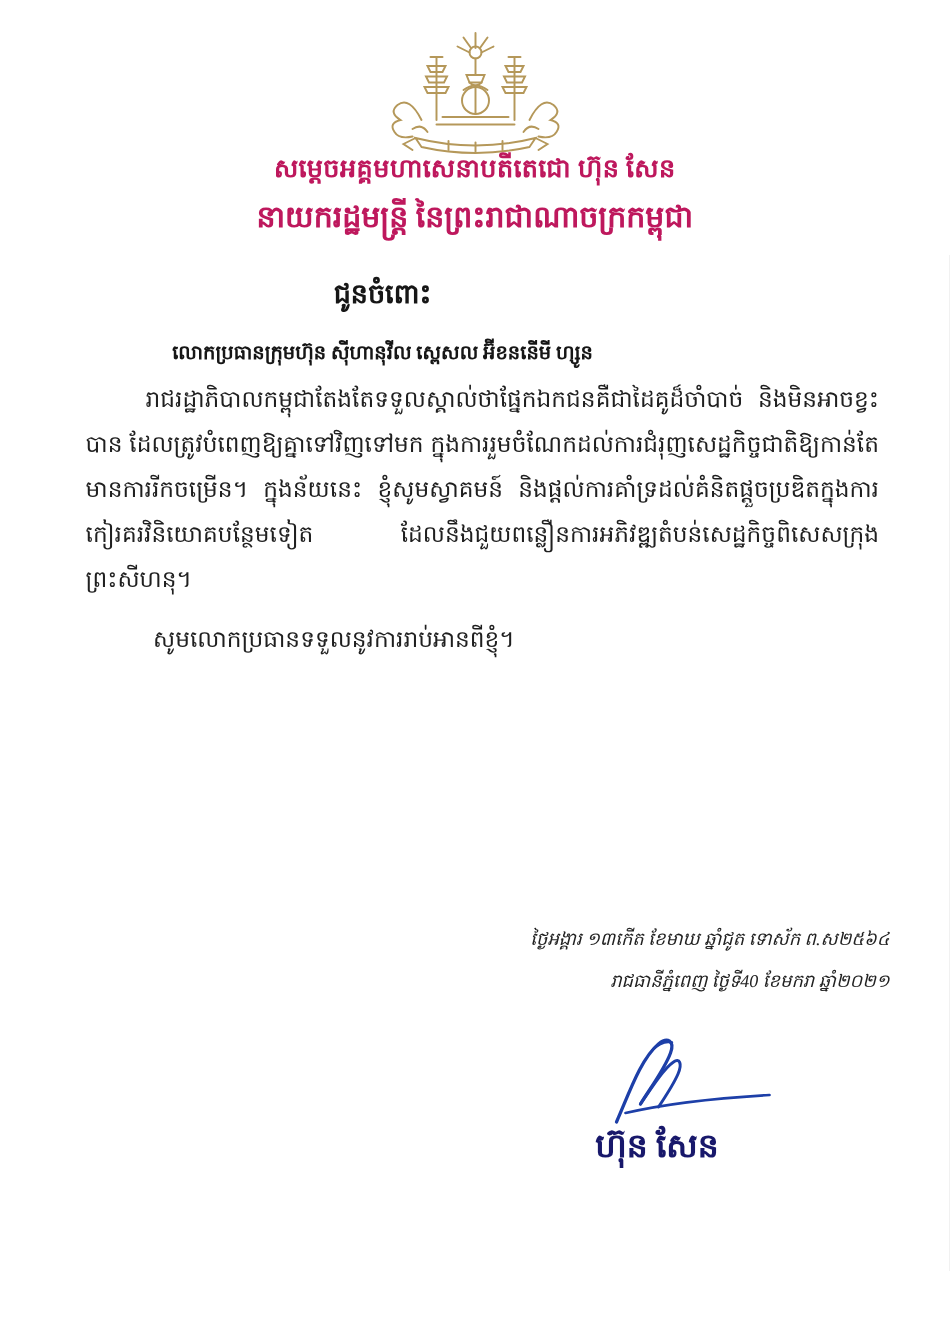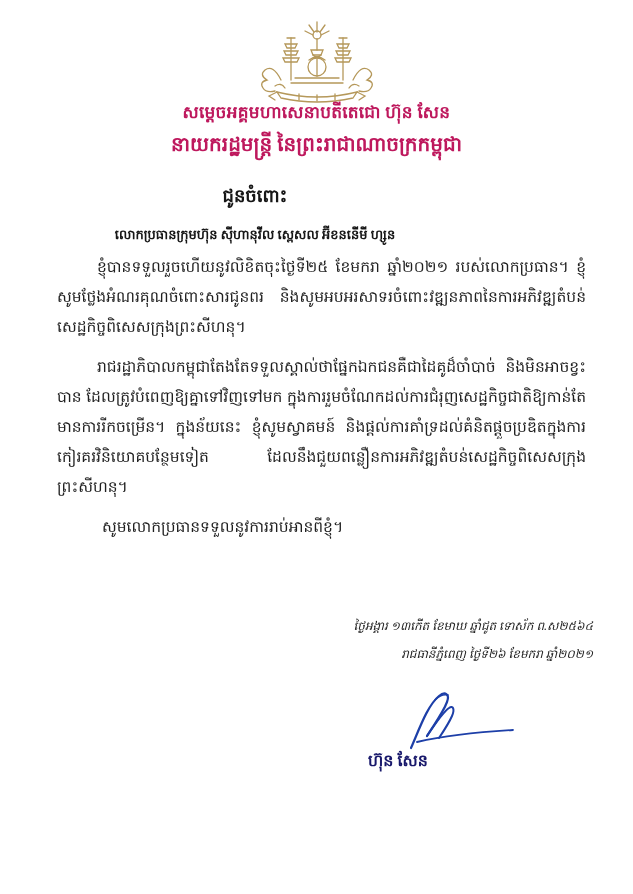--- a/index.html
+++ b/index.html
@@ -37,21 +37,21 @@
   .dateline{
     position:absolute;top:612px;right:40px;width:365px;
     text-align:right;font-style:italic;color:#222;
     font-size:12px;line-height:28px;
   }
   .sig{
     position:absolute;top:686px;left:383px;width:150px;height:72px;
   }
   .sig-name{
     position:absolute;top:750px;left:368px;width:140px;
-    font-weight:bold;color:#18186b;font-size:16px;
+    text-align:center;font-weight:bold;color:#18186b;font-size:22px;
   }
 </style>
 </head>
 <body>
 
 <div class="page">
 
   <div class="emblem">
     <svg viewBox="0 0 132 84" width="132" height="84" xmlns="http://www.w3.org/2000/svg" fill="none" stroke="#b5985a" stroke-width="1.3" stroke-linecap="round">
 
@@ -115,28 +115,27 @@
     </svg>
   </div>
 
   <div class="hdr hdr-1">សម្តេចអគ្គមហាសេនាបតីតេជោ ហ៊ុន សែន</div>
   <div class="hdr hdr-2">នាយករដ្ឋមន្ត្រី នៃព្រះរាជាណាចក្រកម្ពុជា</div>
 
   <div class="sal sal-1">ជូនចំពោះ</div>
   <div class="sal sal-2">លោកប្រធានក្រុមហ៊ុន ស៊ីហានុវីល ស្ពេសល អ៊ីខននើមី ហ្សូន</div>
 
   <div class="bodytext">
-    <p>ខ្ញុំបានទទួលរួចហើយនូវលិខិតចុះថ្ងៃទី២៥ ខែមករា ឆ្នាំ២០២១ របស់លោកប្រធាន។ ខ្ញុំសូមថ្លែងអំណរគុណចំពោះសារជូនពរ និងសូមអបអរសាទរចំពោះវឌ្ឍនភាពនៃការអភិវឌ្ឍតំបន់សេដ្ឋកិច្ចពិសេសក្រុងព្រះសីហនុ។</p>
     <p>រាជរដ្ឋាភិបាលកម្ពុជាតែងតែទទួលស្គាល់ថាផ្នែកឯកជនគឺជាដៃគូដ៏ចាំបាច់ និងមិនអាចខ្វះបាន ដែលត្រូវបំពេញឱ្យគ្នាទៅវិញទៅមក ក្នុងការរួមចំណែកដល់ការជំរុញសេដ្ឋកិច្ចជាតិឱ្យកាន់តែមានការរីកចម្រើន។ ក្នុងន័យនេះ ខ្ញុំសូមស្វាគមន៍ និងផ្តល់ការគាំទ្រដល់គំនិតផ្តួចប្រឌិតក្នុងការកៀរគរវិនិយោគបន្ថែមទៀត ដែលនឹងជួយពន្លឿនការអភិវឌ្ឍតំបន់សេដ្ឋកិច្ចពិសេសក្រុងព្រះសីហនុ។</p>
     <p class="closing">សូមលោកប្រធានទទួលនូវការរាប់អានពីខ្ញុំ។</p>
   </div>
 
   <div class="dateline">
     <div>ថ្ងៃអង្គារ ១៣កើត ខែមាឃ ឆ្នាំជូត ទោស័ក ព.ស២៥៦៤</div>
-    <div>រាជធានីភ្នំពេញ ថ្ងៃទី២៦ ខែមករា ឆ្នាំ២០២១</div>
+    <div>រាជធានីភ្នំពេញ ថ្ងៃទី40 ខែមករា ឆ្នាំ២០២១</div>
   </div>
 
   <div class="sig">
     <svg viewBox="0 0 150 72" width="150" height="72" xmlns="http://www.w3.org/2000/svg" fill="none" stroke="#1d3fa8" stroke-linecap="round">
       <path d="M28 62 C 36 44, 44 20, 56 10 C 62 5, 67 8, 64 16 C 60 27, 50 40, 44 50" stroke-width="2.2"></path>
       <path d="M44 50 C 52 38, 60 26, 66 22 C 70 19, 72 23, 69 30 C 66 37, 60 46, 56 52" stroke-width="2"></path>
       <path d="M34 56 C 60 50, 95 46, 130 44" stroke-width="1.8"></path>
       <path d="M52 14 C 56 10, 61 8, 65 9" stroke-width="1.6"></path>
     </svg>
   </div>

